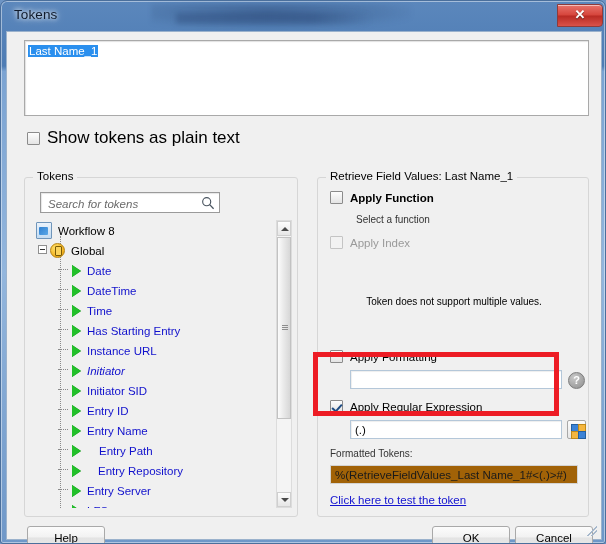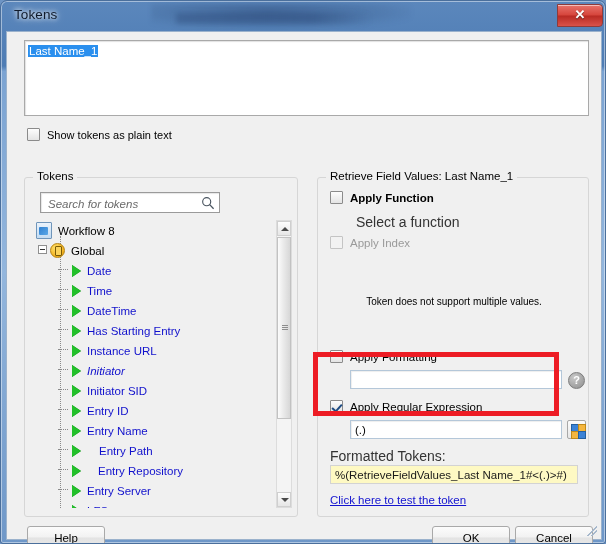--- a/index.html
+++ b/index.html
@@ -80,21 +80,21 @@
     width:13px;height:13px;box-sizing:border-box;
     border:1px solid #8b8b8b;border-radius:1px;
     background:linear-gradient(180deg,#fdfdfd,#e4e4e4);
     display:inline-block;position:relative;flex:0 0 auto;
   }
   .cb.checked:after{
     content:"";position:absolute;left:3px;top:1px;width:4px;height:8px;
     border:solid #1e4b82;border-width:0 2px 2px 0;transform:rotate(42deg);
   }
   .cb.disabled{background:#f2f2f2;border-color:#c4c4c4;}
-  .plain-row .lbl{margin-left:7px;font-size:11px;}
+  .plain-row .lbl{margin-left:7px;font-size:17px;}
 
   
   .group{
     position:absolute;border:1px solid #d6d6d6;border-radius:3px;
     box-sizing:border-box;background:transparent;
   }
   .group > .legend{
     position:absolute;top:-8px;left:8px;background:#f0f0f0;
     padding:0 4px;font-size:11.5px;color:#000;white-space:nowrap;
   }
@@ -178,32 +178,32 @@
     background:linear-gradient(90deg,#fcfcfc,#ececec 40%,#d7d7d7);
     border:1px solid #c2c2c2;box-sizing:border-box;cursor:pointer;
   }
   .sb-grip{position:absolute;left:4px;top:50%;margin-top:-3px;width:6px;height:6px;}
   .sb-grip i{display:block;height:1px;background:#8d8d8d;margin-bottom:1px;}
 
   
   .r-row{position:absolute;display:flex;align-items:center;}
   .r-lbl{font-size:11.5px;margin-left:7px;}
   .r-lbl.dim{color:#9a9a9a;}
-  .sub-text{position:absolute;font-size:14px;color:#333;}
+  .sub-text{position:absolute;font-size:10px;color:#333;}
   .center-msg{
     position:absolute;left:0;width:272px;text-align:center;
     font-size:10px;color:#000;
   }
   .txtfield{
     position:absolute;background:#fff;border:1px solid #b4c7d9;
     box-sizing:border-box;box-shadow:inset 1px 1px 1px rgba(0,0,0,.07);
     font-family:"Liberation Sans",sans-serif;font-size:11.5px;
     padding:1px 4px;color:#000;outline:0;
   }
-  .txtfield.readonly{background:#fef9c3;border:1px solid #d3d3d3;color:#1a1a1a;box-shadow:none;}
+  .txtfield.readonly{background:#a16207;border:1px solid #d3d3d3;color:#1a1a1a;box-shadow:none;}
   .help-ico{
     position:absolute;width:15px;height:15px;border-radius:50%;
     background:radial-gradient(circle at 35% 30%,#c9c9c9,#8e8e8e);
     border:1px solid #7d7d7d;cursor:pointer;
   }
   .help-ico span{
     position:absolute;left:0;right:0;top:0px;text-align:center;
     color:#fff;font-size:11px;font-weight:bold;line-height:14px;
   }
   .regex-btn{
@@ -274,22 +274,22 @@
           <line x1="9.9" y1="9.9" x2="14.4" y2="14.6" stroke="#4a5560" stroke-width="1.5"></line>
         </svg>
       </div>
 
       <div class="tree-wrap">
         <div class="vline" style="left:26px;top:16px;height:272px;"></div>
         <div class="tree" id="tree-container">
             <div class="tnode"><span class="ind" style="width: 2px;"></span><span class="ico ico-doc"></span><span class="lab lab-root" style="margin-left: 6px;">Workflow 8</span></div>
             <div class="tnode"><span class="ind" style="width: 16px;"></span><span class="expander"></span><span class="ico ico-coin"></span><span class="lab lab-global" style="margin-left: 6px;">Global</span></div>
             <div class="tnode"><span class="ind" style="width: 38px;"></span><span class="elbow"></span><span class="ico ico-play"></span><span class="lab lab-leaf" style="margin-left: 6px;">Date</span></div>
+            <div class="tnode"><span class="ind" style="width: 38px;"></span><span class="elbow"></span><span class="ico ico-play"></span><span class="lab lab-leaf" style="margin-left: 6px;">DateTime</span></div>
             <div class="tnode"><span class="ind" style="width: 38px;"></span><span class="elbow"></span><span class="ico ico-play"></span><span class="lab lab-leaf" style="margin-left: 6px;">Time</span></div>
-            <div class="tnode"><span class="ind" style="width: 38px;"></span><span class="elbow"></span><span class="ico ico-play"></span><span class="lab lab-leaf" style="margin-left: 6px;">DateTime</span></div>
             <div class="tnode"><span class="ind" style="width: 38px;"></span><span class="elbow"></span><span class="ico ico-play"></span><span class="lab lab-leaf" style="margin-left: 6px;">Has Starting Entry</span></div>
             <div class="tnode"><span class="ind" style="width: 38px;"></span><span class="elbow"></span><span class="ico ico-play"></span><span class="lab lab-leaf" style="margin-left: 6px;">Instance URL</span></div>
             <div class="tnode"><span class="ind" style="width: 38px;"></span><span class="elbow"></span><span class="ico ico-play"></span><span class="lab lab-leaf" style="margin-left: 6px; font-style: italic;">Initiator</span></div>
             <div class="tnode"><span class="ind" style="width: 38px;"></span><span class="elbow"></span><span class="ico ico-play"></span><span class="lab lab-leaf" style="margin-left: 6px;">Initiator SID</span></div>
             <div class="tnode"><span class="ind" style="width: 38px;"></span><span class="elbow"></span><span class="ico ico-play"></span><span class="lab lab-leaf" style="margin-left: 6px;">Entry ID</span></div>
             <div class="tnode"><span class="ind" style="width: 38px;"></span><span class="elbow"></span><span class="ico ico-play"></span><span class="lab lab-leaf" style="margin-left: 6px;">Entry Name</span></div>
             <div class="tnode"><span class="ind" style="width: 38px;"></span><span class="elbow"></span><span class="ico ico-play"></span><span class="lab lab-leaf" style="margin-left: 18px;">Entry Path</span></div>
             <div class="tnode"><span class="ind" style="width: 38px;"></span><span class="elbow"></span><span class="ico ico-play"></span><span class="lab lab-leaf" style="margin-left: 6px; padding-left: 11px;">Entry Repository</span></div>
             <div class="tnode"><span class="ind" style="width: 38px;"></span><span class="elbow"></span><span class="ico ico-play"></span><span class="lab lab-leaf" style="margin-left: 6px;">Entry Server</span></div>
             <div class="tnode"><span class="ind" style="width: 38px;"></span><span class="ico ico-play"></span><span class="lab lab-leaf" style="margin-left: 6px;">LFServer</span></div>

